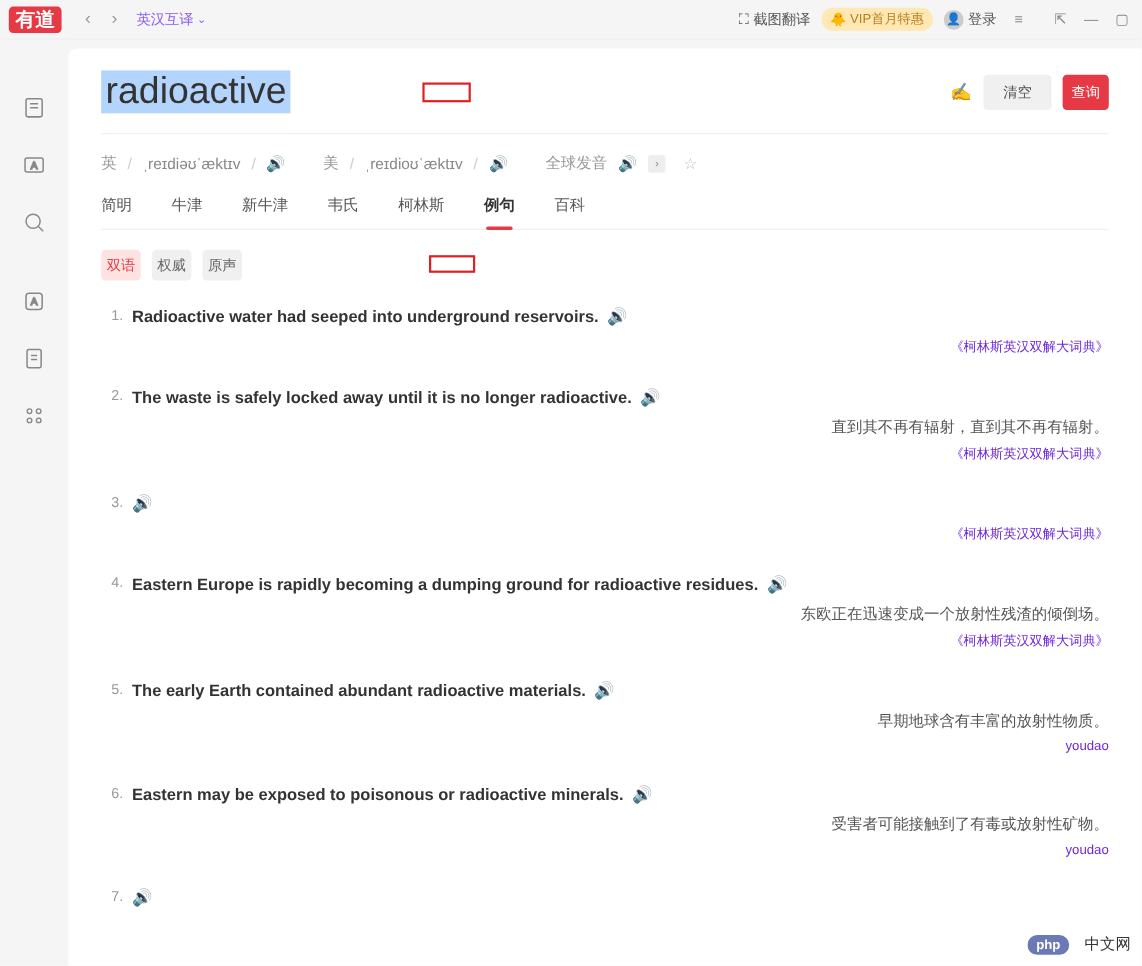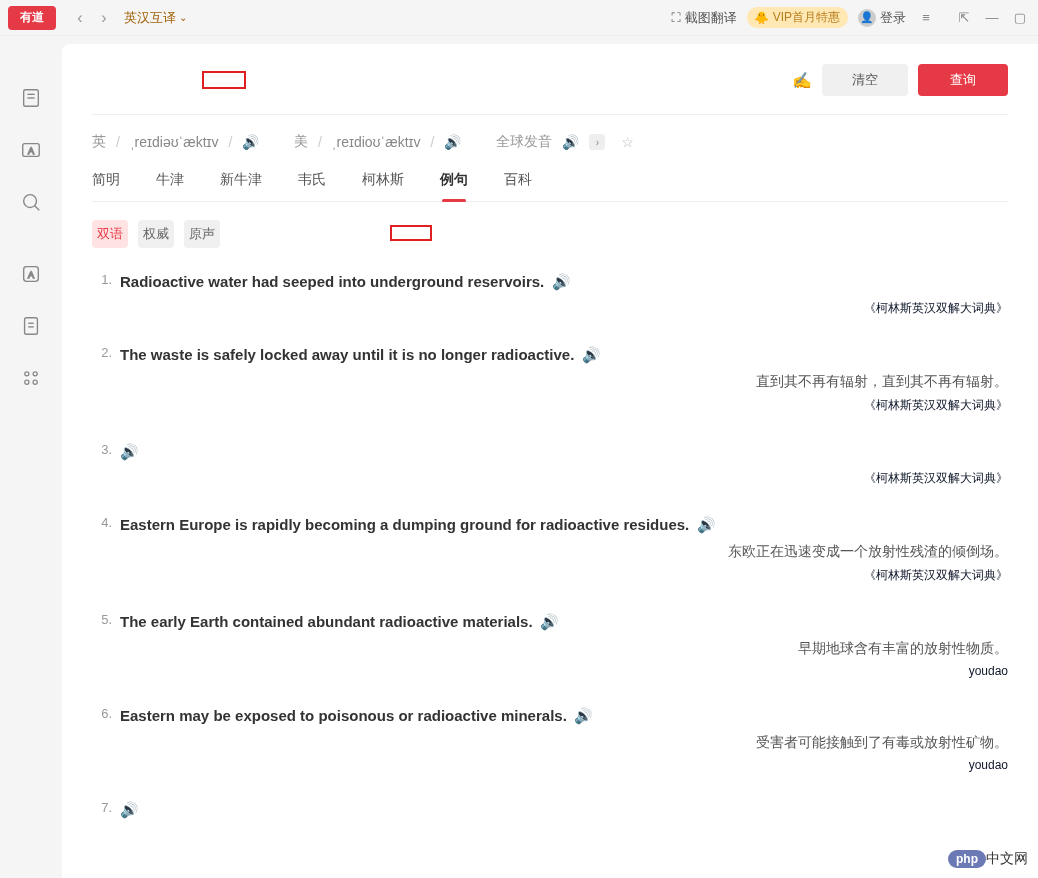--- a/index.html
+++ b/index.html
@@ -1,40 +1,40 @@
 <!DOCTYPE html>
 <html><head>
 <meta charset="utf-8">
 <style>
 * { margin: 0; padding: 0; box-sizing: border-box; font-family: "Microsoft YaHei", Arial, sans-serif; }
 body { background: #f5f5f5; width: 1038px; height: 878px; overflow: hidden; position: relative; }
 
 .titlebar { height: 36px; background: #f5f5f5; display: flex; align-items: center; padding: 0 8px; border-bottom: 1px solid #eee; }
-.logo { width: 48px; height: 24px; background: #e63946; border-radius: 4px; display: flex; align-items: center; justify-content: center; color: #fff; font-size: 12px; font-weight: bold; margin-right: 12px; }
+.logo { width: 48px; height: 24px; background: #e63946; border-radius: 4px; display: flex; align-items: center; justify-content: center; color: #fff; font-size: 18px; font-weight: bold; margin-right: 12px; }
 .nav-arrow { width: 24px; height: 24px; display: flex; align-items: center; justify-content: center; color: #999; cursor: pointer; font-size: 16px; }
-.lang-sel { margin-left: 8px; font-size: 13px; color: #a16207; display: flex; align-items: center; cursor: pointer; }
+.lang-sel { margin-left: 8px; font-size: 13px; color: #8b5cf6; display: flex; align-items: center; cursor: pointer; }
 .titlebar-right { margin-left: auto; display: flex; align-items: center; gap: 10px; font-size: 13px; color: #555; }
 .vip-badge { background: #ffe8b3; color: #b87e1e; padding: 2px 8px; border-radius: 10px; font-size: 12px; display: flex; align-items: center; gap: 3px; }
 .login-btn { display: flex; align-items: center; gap: 4px; cursor: pointer; }
 .win-controls { display: flex; align-items: center; gap: 8px; margin-left: 8px; }
 .win-ctrl { width: 20px; height: 20px; display: flex; align-items: center; justify-content: center; color: #888; cursor: pointer; }
 
 .layout { display: flex; height: calc(100% - 36px); }
 .sidebar { width: 62px; background: #f5f5f5; display: flex; flex-direction: column; align-items: center; padding-top: 50px; gap: 28px; }
 .side-icon { width: 24px; height: 24px; color: #888; cursor: pointer; display: flex; align-items: center; justify-content: center; }
 
 .content { flex: 1; background: #fff; border-radius: 8px 0 0 0; margin-top: 8px; padding: 20px 30px; overflow-y: auto; position: relative; }
 
 .search-row { display: flex; align-items: center; gap: 10px; margin-bottom: 18px; border-bottom: 1px solid #eee; padding-bottom: 18px; }
 .search-word { font-size: 34px; font-weight: 400; color: #333; background: #b3d4fc; padding: 0 4px; flex: 0 0 auto; }
 .red-box { border: 2px solid #e02020; width: 44px; height: 18px; margin-left: 110px; }
 .search-actions { margin-left: auto; display: flex; align-items: center; gap: 10px; }
 .hand-icon { color: #888; cursor: pointer; }
-.btn-clear { background: #f0f0f0; color: #555; border: none; padding: 7px 30px; border-radius: 4px; font-size: 13px; cursor: pointer; }
-.btn-search { background: #e63946; color: #fff; border: none; padding: 7px 32px; border-radius: 4px; font-size: 13px; cursor: pointer; }
+.btn-clear { background: #f0f0f0; color: #555; border: none; padding: 7px 18px; border-radius: 4px; font-size: 13px; cursor: pointer; }
+.btn-search { background: #e63946; color: #fff; border: none; padding: 7px 8px; border-radius: 4px; font-size: 13px; cursor: pointer; }
 
 .phon-row { display: flex; align-items: center; gap: 10px; font-size: 14px; color: #555; margin-bottom: 20px; }
 .phon-label { color: #999; }
 .phon-sep { color: #ccc; }
 .phon-text { color: #888; }
 .speaker { color: #e63946; cursor: pointer; display: inline-flex; align-items: center; }
 .star-icon { color: #bbb; cursor: pointer; margin-left: 6px; }
 .chev-badge { background: #eee; width: 16px; height: 16px; border-radius: 3px; display: inline-flex; align-items: center; justify-content: center; font-size: 10px; color: #888; }
 
 .tabs { display: flex; gap: 36px; font-size: 14px; color: #555; border-bottom: 1px solid #eee; margin-bottom: 18px; position: relative; }
@@ -46,23 +46,23 @@
 .filter { background: #f0f0f0; color: #666; padding: 5px 5px; border-radius: 4px; font-size: 13px; cursor: pointer; }
 .filter.active { background: #ffe3e3; color: #e63946; }
 .red-box2 { border: 2px solid #e02020; width: 42px; height: 16px; position: absolute; left: 298px; top: 5px; }
 
 .sentences { list-style: none; }
 .sent-item { display: flex; margin-bottom: 26px; }
 .sent-num { width: 20px; flex-shrink: 0; color: #999; font-size: 13px; text-align: right; margin-right: 8px; line-height: 1.6; }
 .sent-body { flex: 1; text-align: right; }
 .sent-en { font-size: 15px; color: #333; font-weight: 600; line-height: 1.6; display: flex; align-items: center; gap: 8px; }
 .sent-cn { font-size: 14px; color: #555; margin-top: 6px; }
-.sent-src { font-size: 12px; color: #0f172a; margin-top: 6px; }
-
-.watermark { position: fixed; right: 10px; bottom: 10px; display: flex; align-items: center; gap: 0; font-size: 14px; color: #333; }
+.sent-src { font-size: 12px; color: #6d28d9; margin-top: 6px; }
+
+.watermark { position: fixed; right: 10px; bottom: 10px; display: flex; align-items: center; gap: 14px; font-size: 14px; color: #333; }
 .php-badge { background: #6b7ab5; color: #fff; padding: 2px 8px; border-radius: 10px; font-size: 12px; font-weight: bold; }
 </style>
 </head>
 <body>
 
 <div class="titlebar">
   <div class="logo">有道</div>
   <div class="nav-arrow">‹</div>
   <div class="nav-arrow">›</div>
   <div class="lang-sel">
@@ -130,20 +130,21 @@
           <circle cx="7" cy="7" r="2.5"></circle>
           <circle cx="17" cy="7" r="2.5"></circle>
           <circle cx="7" cy="17" r="2.5"></circle>
           <circle cx="17" cy="17" r="2.5"></circle>
         </svg>
       </div>
   </div>
 
   <div class="content">
     <div class="search-row">
+      <span class="search-word">radioactive</span>
       <div class="red-box"></div>
       <div class="search-actions">
         <span class="hand-icon">✍</span>
         <button class="btn-clear">清空</button>
         <button class="btn-search">查询</button>
       </div>
     </div>
 
     <div class="phon-row">
       <span class="phon-label">英</span>

